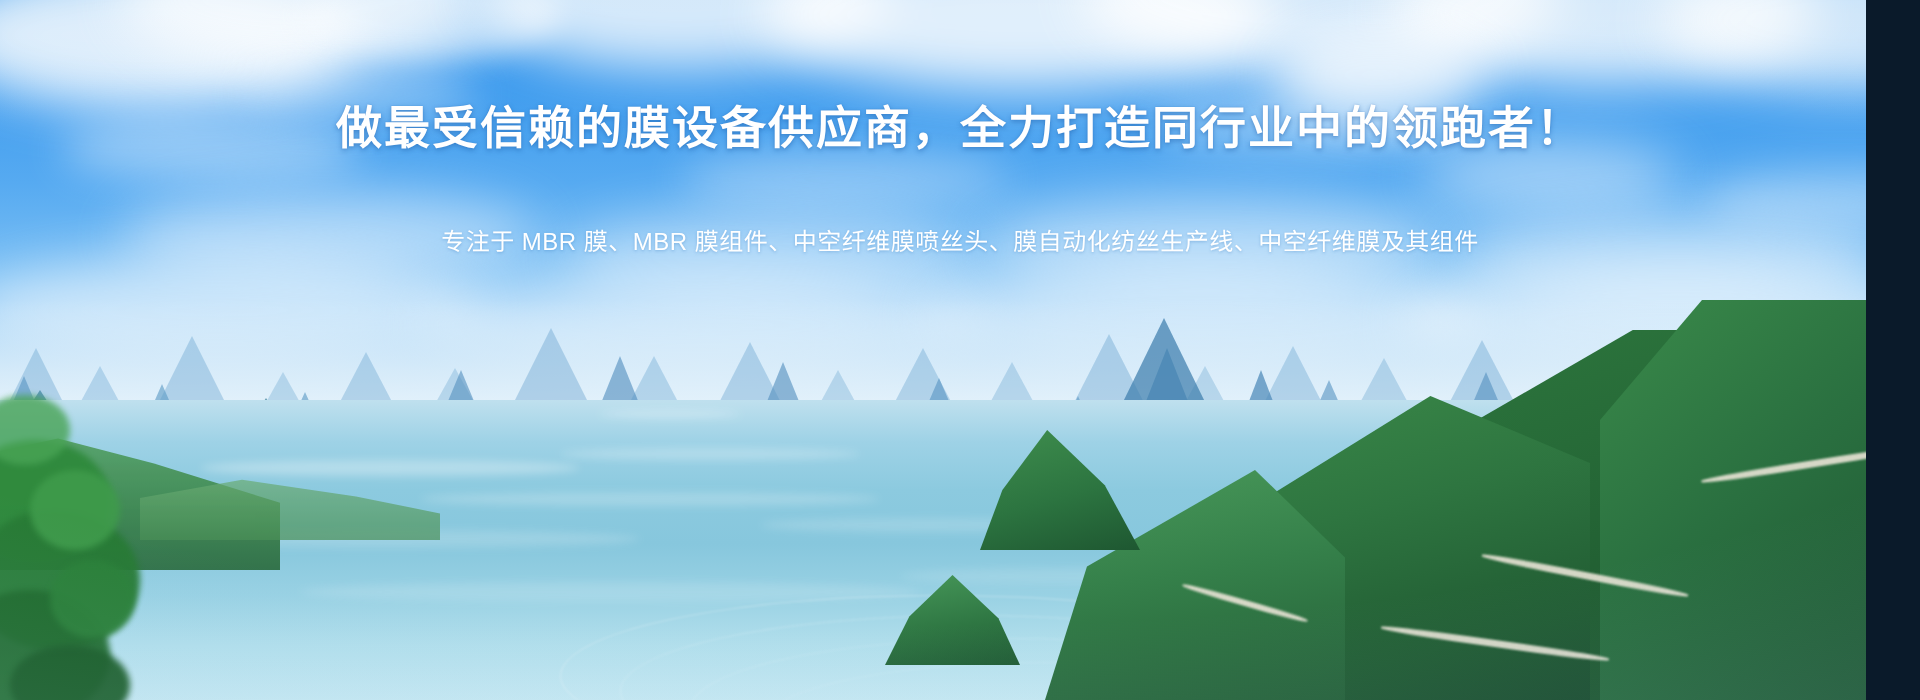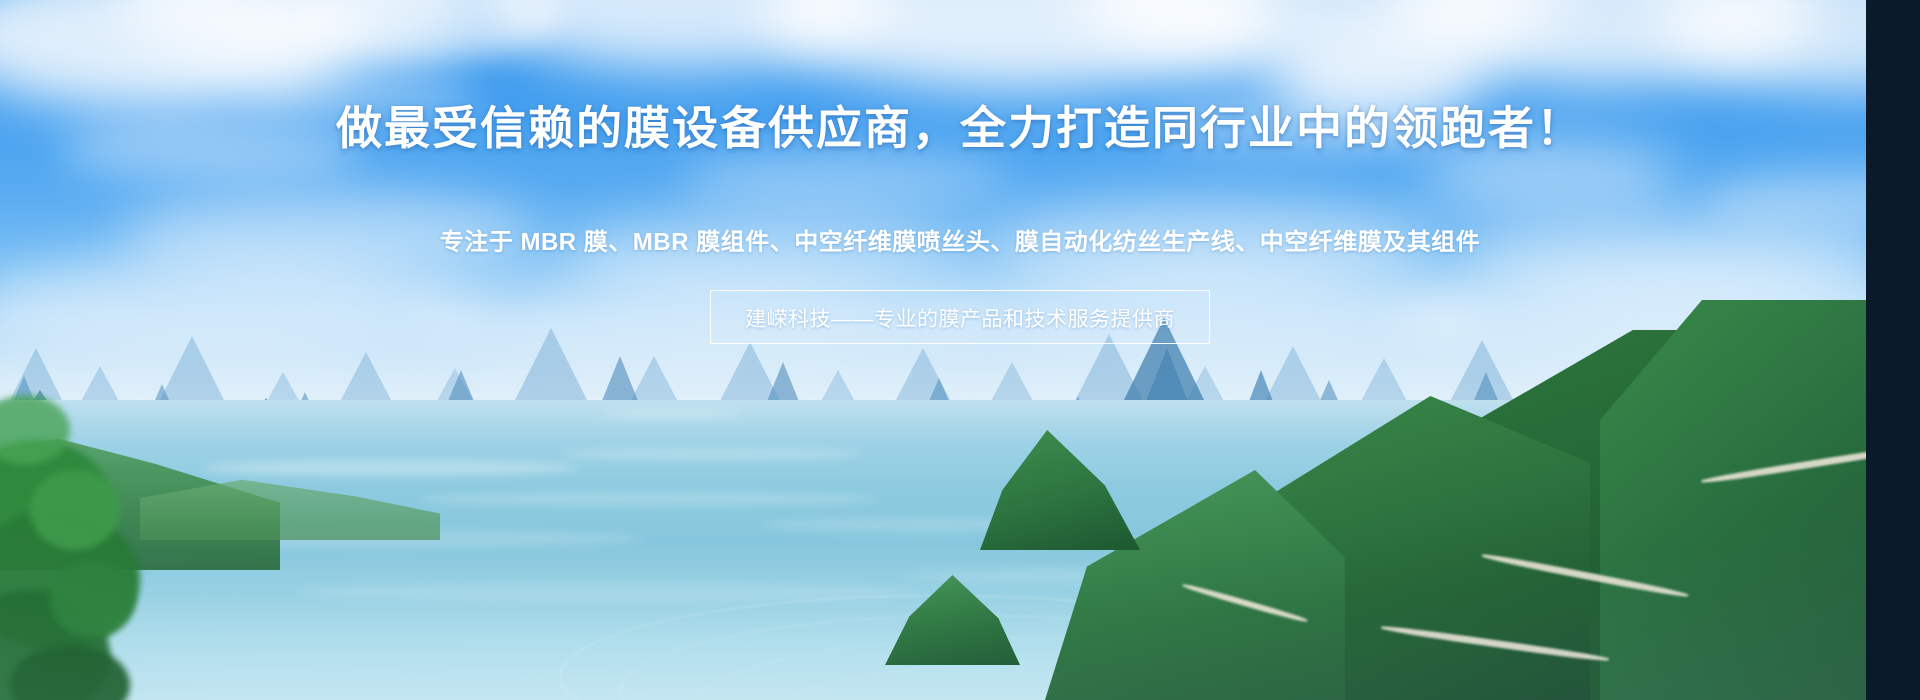--- a/index.html
+++ b/index.html
@@ -45,21 +45,21 @@
 
   .headline{
     position:absolute;left:0;top:103px;width:1920px;text-align:center;
     font-size:46px;font-weight:bold;letter-spacing:2px;color:#ffffff;
     line-height:1.1;white-space:nowrap;
     text-shadow:0 0 1px rgba(40,110,190,.55),0 2px 5px rgba(25,85,160,.45);
   }
 
   .subline{
     position:absolute;left:0;top:222px;width:1920px;text-align:center;
-    font-size:24px;font-weight:700;color:#ffffff;letter-spacing:.5px;
+    font-size:24px;font-weight:400;color:#ffffff;letter-spacing:.5px;
     white-space:nowrap;text-shadow:0 1px 3px rgba(40,110,180,.35);
   }
 
   .tagbox{
     position:absolute;left:50%;transform:translateX(-50%);top:290px;
     border:1px solid rgba(255,255,255,.92);
     padding:11px 34px;box-sizing:border-box;
     background:rgba(255,255,255,.03);
   }
   .tagbox span{
@@ -242,18 +242,15 @@
     <div class="foliage" style="left:-20px; top:395px; width:90px;  height:70px;  background:#49a455; opacity:.8;"></div>
   </div>
 
   <div class="vignette"></div>
 
   <div class="copy">
     <div class="headline">做最受信赖的膜设备供应商，全力打造同行业中的领跑者！</div>
 
     <div class="subline">专注于 MBR 膜、MBR 膜组件、中空纤维膜喷丝头、膜自动化纺丝生产线、中空纤维膜及其组件</div>
 
-    <div class="tagbox">
-      <span>建嵘科技——专业的膜产品和技术服务提供商</span>
-    </div>
   </div>
 
 </div>
 
 </body></html>

